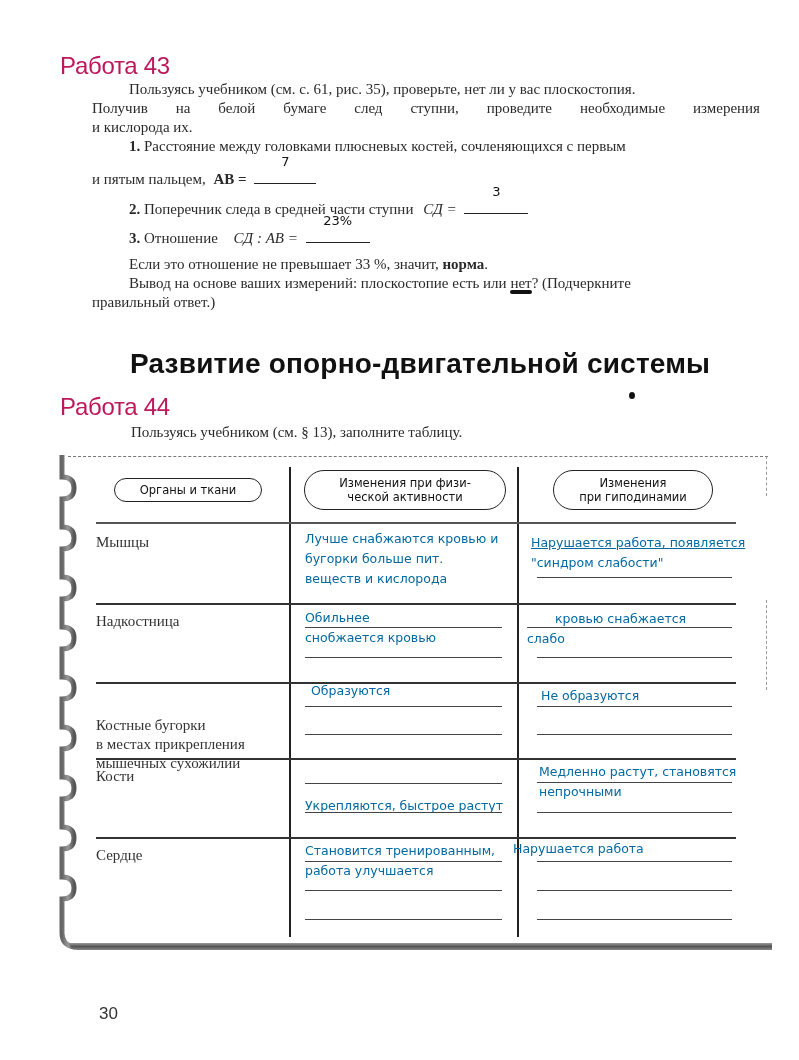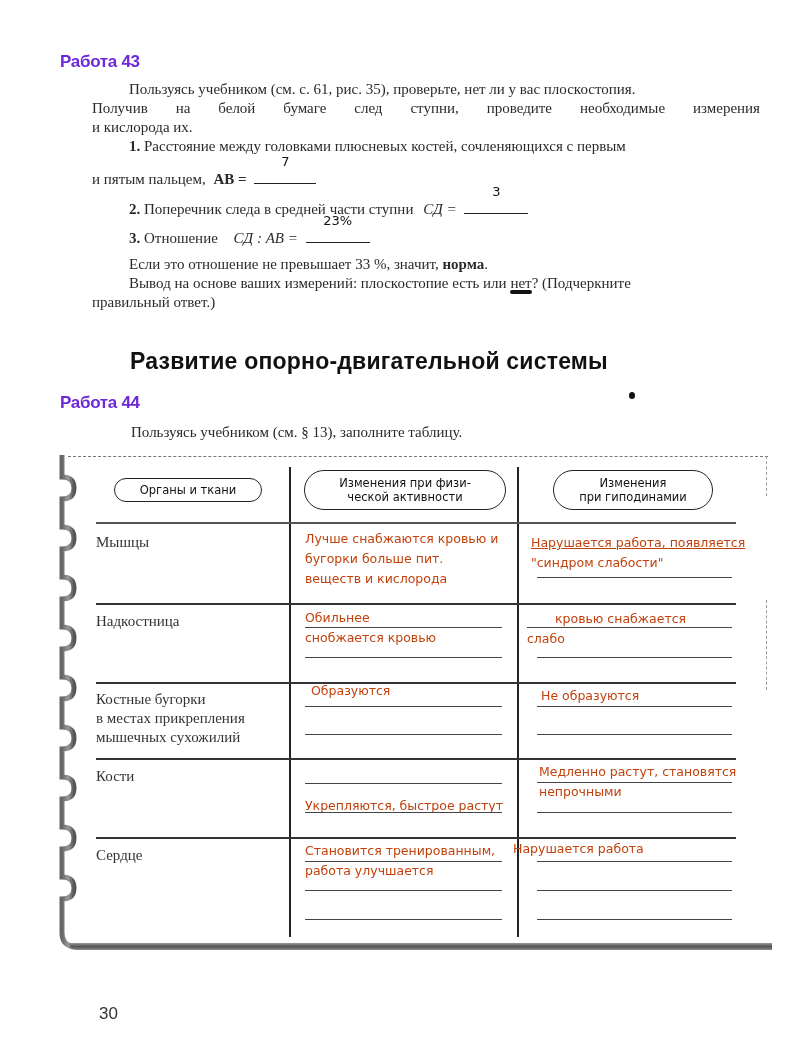--- a/index.html
+++ b/index.html
@@ -1,39 +1,39 @@
 <!DOCTYPE html>
 <html><head>
 <meta charset="utf-8">
 <style>
   html,body{margin:0;padding:0;background:#fff;}
   body{width:799px;height:1060px;position:relative;overflow:hidden;color:#1a1a1a;
        font-family:"Liberation Serif","DejaVu Serif",serif;}
   .abs{position:absolute;}
-  .work-title{font-family:"Liberation Sans","DejaVu Sans",sans-serif;font-weight:bold;font-size:17px;color:#6d28d9;letter-spacing:-0.3px;}
+  .work-title{font-family:"Liberation Sans","DejaVu Sans",sans-serif;font-weight:normal;font-size:24px;color:#be185d;letter-spacing:-0.3px;}
   .para{font-size:15px;line-height:18.5px;color:#2a2a2a;}
   .justify{text-align:justify;}
   .hand{font-family:"DejaVu Sans","Liberation Sans",sans-serif;font-size:13px;color:#111;}
   .blank{display:inline-block;border-bottom:1px solid #222;position:relative;height:16px;vertical-align:baseline;}
   .blank .hand{position:absolute;left:0;right:0;top:-14px;text-align:center;}
   .italic{font-style:italic;}
   .bold{font-weight:bold;}
-  .section-title{font-family:"Liberation Sans","DejaVu Sans",sans-serif;font-weight:bold;font-size:23px;color:#111;letter-spacing:0.2px;}
+  .section-title{font-family:"Liberation Sans","DejaVu Sans",sans-serif;font-weight:bold;font-size:28px;color:#111;letter-spacing:0.2px;}
   .dot{width:6px;height:7px;border-radius:50%;background:#111;}
   
   .frame-top{border-top:1px dashed #777;}
   .frame-right{border-right:1px dashed #999;}
   .bottom-bar{height:7px;background:linear-gradient(#999,#555,#888);border-radius:0 0 0 10px;}
   .vline{width:1.5px;background:#222;}
   .hline{height:1.5px;background:#333;}
   .pill{border:1.3px solid #222;border-radius:20px;font-family:"DejaVu Sans","Liberation Sans",sans-serif;font-size:11.5px;
         text-align:center;display:flex;align-items:center;justify-content:center;line-height:14px;color:#111;background:#fff;}
   .rowlabel{font-size:15px;line-height:19px;color:#333;}
   .wline{height:1px;background:#444;}
-  .ans{font-family:"DejaVu Sans","Liberation Sans",sans-serif;font-size:12.5px;color:#c2410c;white-space:nowrap;}
+  .ans{font-family:"DejaVu Sans","Liberation Sans",sans-serif;font-size:12.5px;color:#0369a1;white-space:nowrap;}
   .underl{text-decoration:underline;}
   .pagenum{font-size:17px;color:#333;font-family:"Liberation Sans","DejaVu Sans",sans-serif;}
   .ink{background:#111;height:4px;border-radius:2px;}
 </style>
 </head>
 <body>
 
 <div class="abs work-title" style="left:60px;top:52px;">Работа 43</div>
 
 <div class="abs para justify" style="left:92px;top:80px;width:668px;text-indent:37px;">Пользуясь учебником (см. с. 61, рис. 35), проверьте, нет ли у вас плоскостопия.</div>
@@ -130,21 +130,21 @@
   <div class="abs wline" style="left:305px;top:627px;width:197px;"></div>
   <div class="abs ans" style="left:305px;top:630px;">снобжается кровью</div>
   <div class="abs wline" style="left:305px;top:657px;width:197px;"></div>
   <div class="abs ans" style="left:527px;top:611px;margin-left:28px;">кровью снабжается</div>
   <div class="abs wline" style="left:527px;top:627px;width:205px;"></div>
   <div class="abs ans" style="left:527px;top:631px;">слабо</div>
   <div class="abs wline" style="left:537px;top:657px;width:195px;"></div>
 </div>
 
 <div>
-  <div class="abs rowlabel" style="left:96px;top:690px;white-space:pre-line;font-family:Liberation Serif, serif;">Костные бугорки
+  <div class="abs rowlabel" style="left:96px;top:716px;white-space:pre-line;font-family:Liberation Serif, serif;">Костные бугорки
 в местах прикрепления
 мышечных сухожилий</div>
   <div class="abs ans" style="left:311px;top:683px;">Образуются</div>
   <div class="abs wline" style="left:305px;top:706px;width:197px;"></div>
   <div class="abs wline" style="left:305px;top:734px;width:197px;"></div>
   <div class="abs ans" style="left:541px;top:688px;">Не образуются</div>
   <div class="abs wline" style="left:537px;top:706px;width:195px;"></div>
   <div class="abs wline" style="left:537px;top:734px;width:195px;"></div>
 </div>
 

